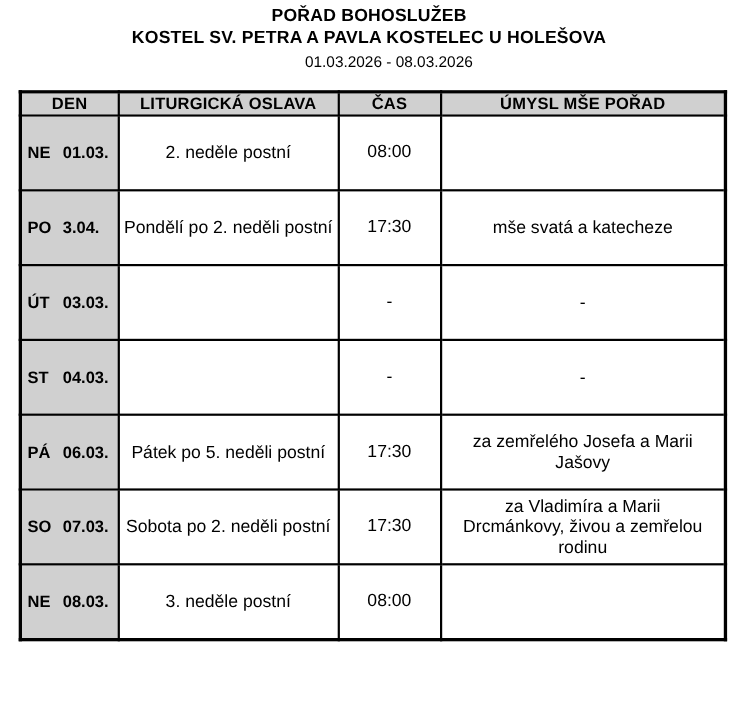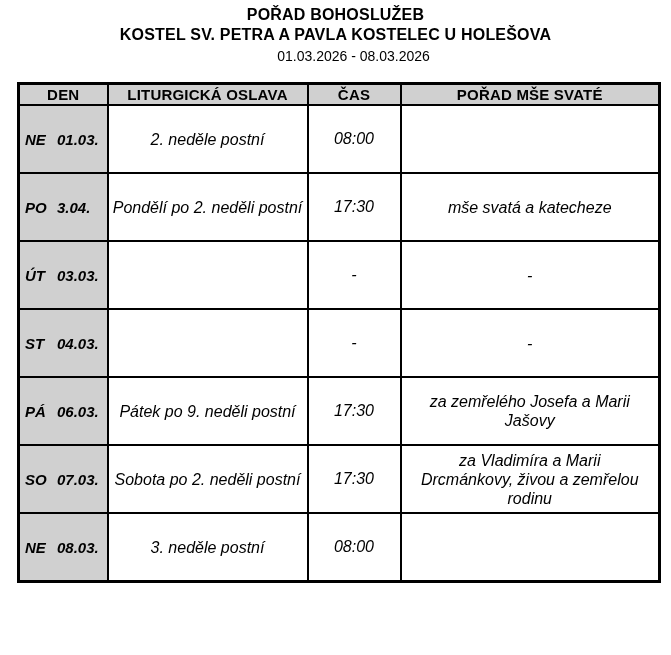--- a/index.html
+++ b/index.html
@@ -62,21 +62,20 @@
     text-align:center;
     letter-spacing:.2px;
     margin-left:24px;
   }
   td{
     height:66px;
     font-size:16px;
     text-align:center;
     vertical-align:middle;
     padding:0;
-    font-style:italic;
   }
   td.cell-day{
     background:var(--header-bg);
     font-weight:bold;
     font-size:15px;
     text-align:left;
     padding-left:5px;
     white-space:nowrap;
   }
   .day-abbr{
@@ -112,21 +111,21 @@
       <col class="c-den">
       <col class="c-cel">
       <col class="c-cas">
       <col class="c-umy">
     </colgroup>
     <thead>
       <tr>
         <th>DEN</th>
         <th>LITURGICKÁ OSLAVA</th>
         <th>ČAS</th>
-        <th>POŘAD MŠE SVATÉ</th>
+        <th>ÚMYSL MŠE POŘAD</th>
       </tr>
     </thead>
     <tbody>
   <tr>
     <td class="cell-day">
       <span class="day-abbr">NE</span><span class="day-date">01.03.</span>
     </td>
     <td class="cell-celebration">2. neděle postní</td>
     <td class="cell-time">08:00</td>
     <td class="cell-intention"></td>
@@ -157,21 +156,21 @@
     <td class="cell-celebration"></td>
     <td class="cell-time">-</td>
     <td class="cell-intention">-</td>
   </tr>
 
 
   <tr>
     <td class="cell-day">
       <span class="day-abbr">PÁ</span><span class="day-date">06.03.</span>
     </td>
-    <td class="cell-celebration">Pátek po 9. neděli postní</td>
+    <td class="cell-celebration">Pátek po 5. neděli postní</td>
     <td class="cell-time">17:30</td>
     <td class="cell-intention">za zemřelého Josefa a Marii Jašovy</td>
   </tr>
 
   <tr>
     <td class="cell-day">
       <span class="day-abbr">SO</span><span class="day-date">07.03.</span>
     </td>
     <td class="cell-celebration">Sobota po 2. neděli postní</td>
     <td class="cell-time">17:30</td>

